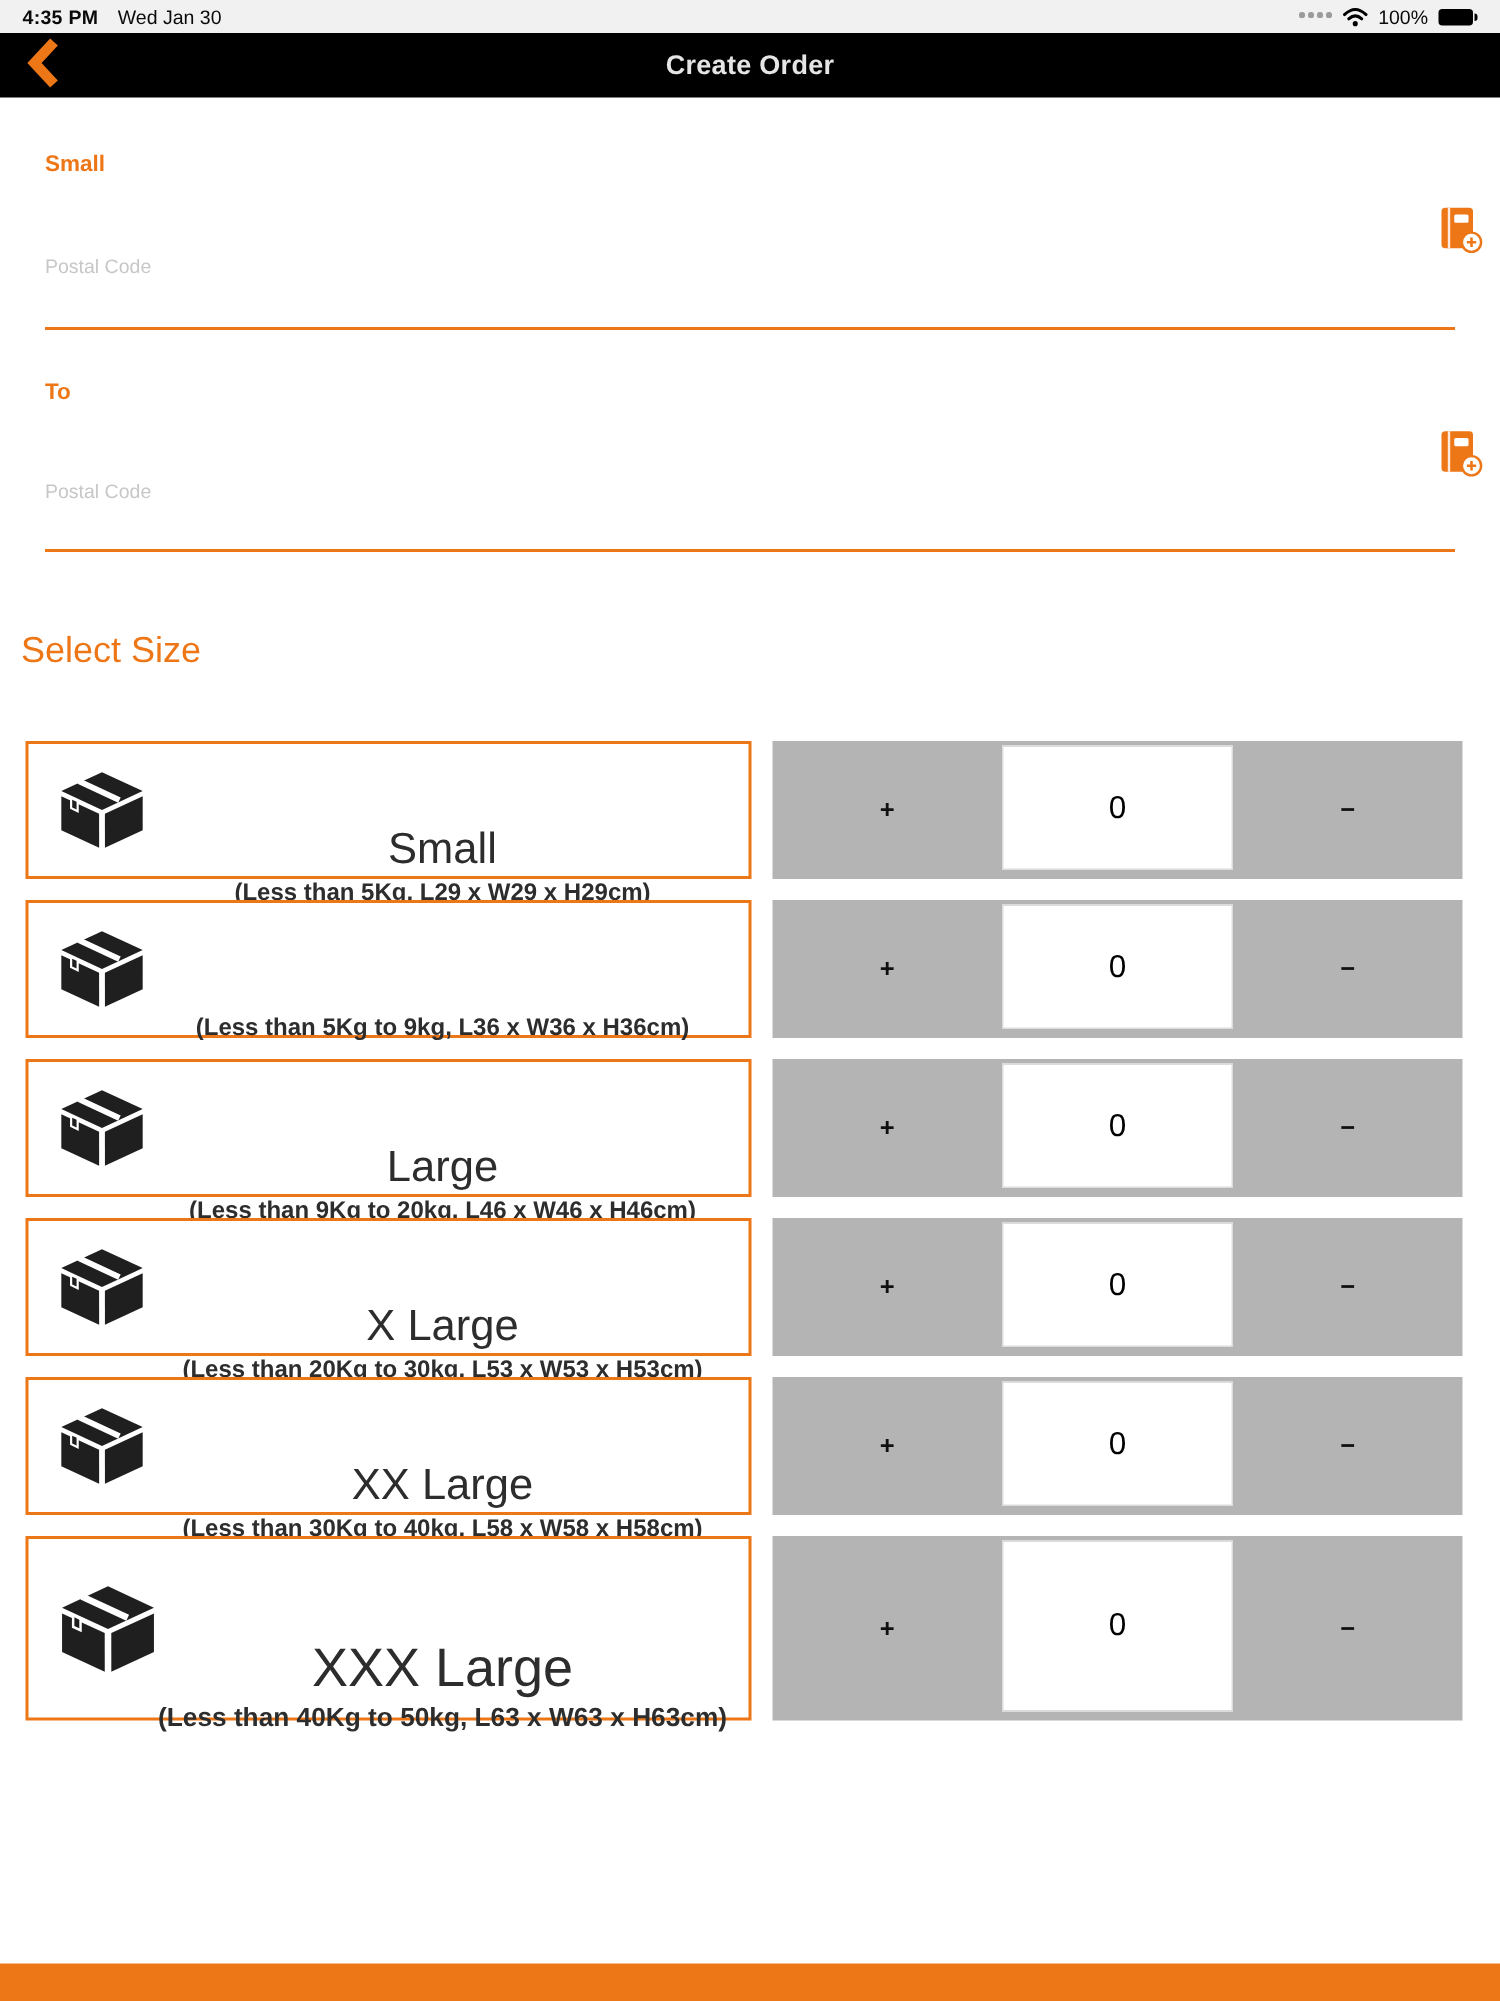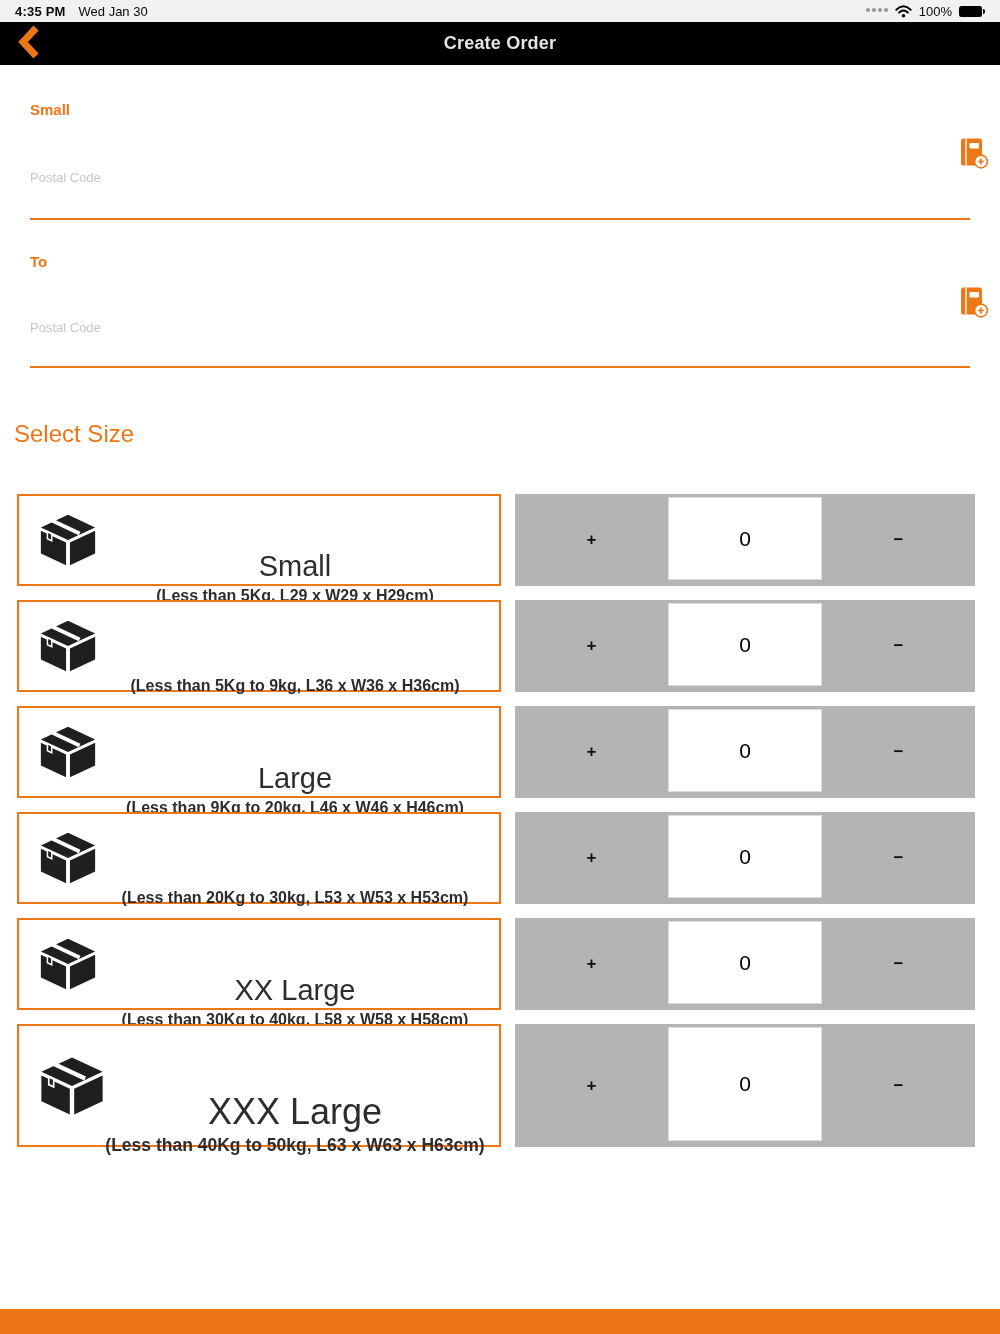--- a/index.html
+++ b/index.html
@@ -276,20 +276,21 @@
     </div>
 
     <div class="row">
       <div class="size-card">
         <span class="box-icon">
           <svg width="100%" height="100%" viewBox="0 0 64 56">
               <use href="#box-sym"></use>
             </svg>
         </span>
         <div class="size-text">
+          <div class="size-title">X Large</div>
           <div class="size-desc">(Less than 20Kg to 30kg, L53 x W53 x H53cm)</div>
         </div>
       </div>
       <div class="stepper">
         <button class="stepper-btn">+</button>
         <div class="stepper-value">0</div>
         <button class="stepper-btn">−</button>
       </div>
     </div>
 

